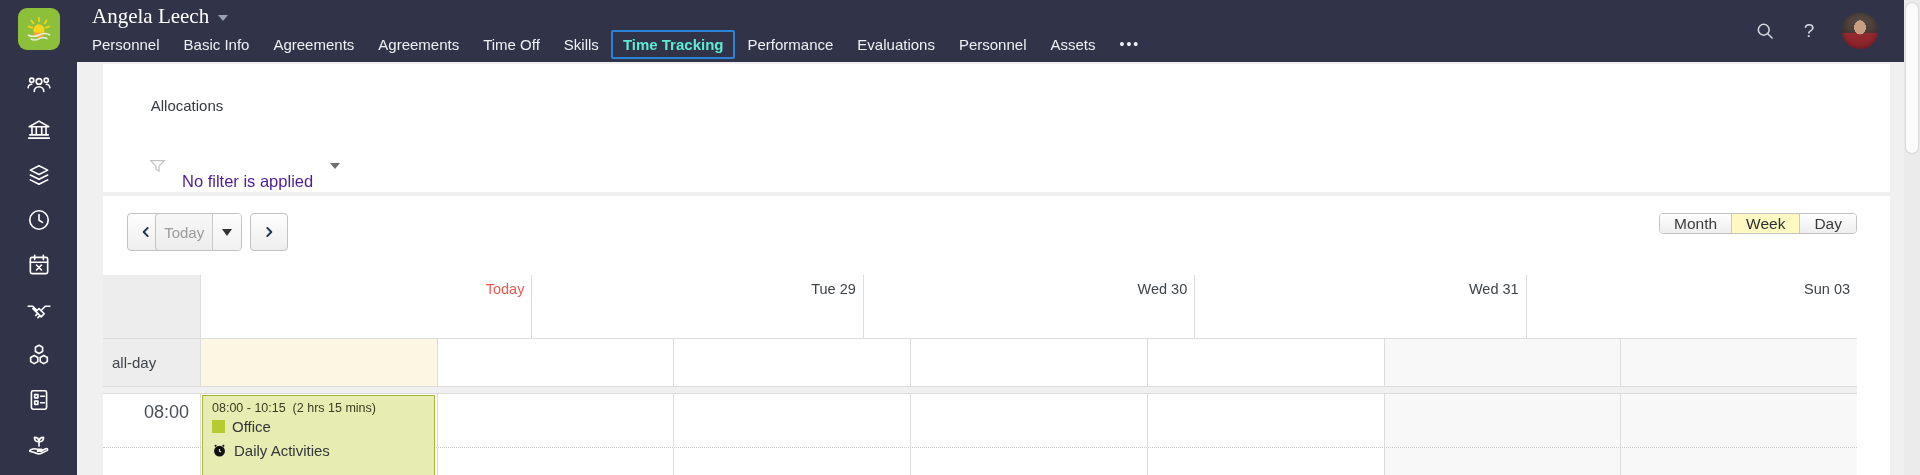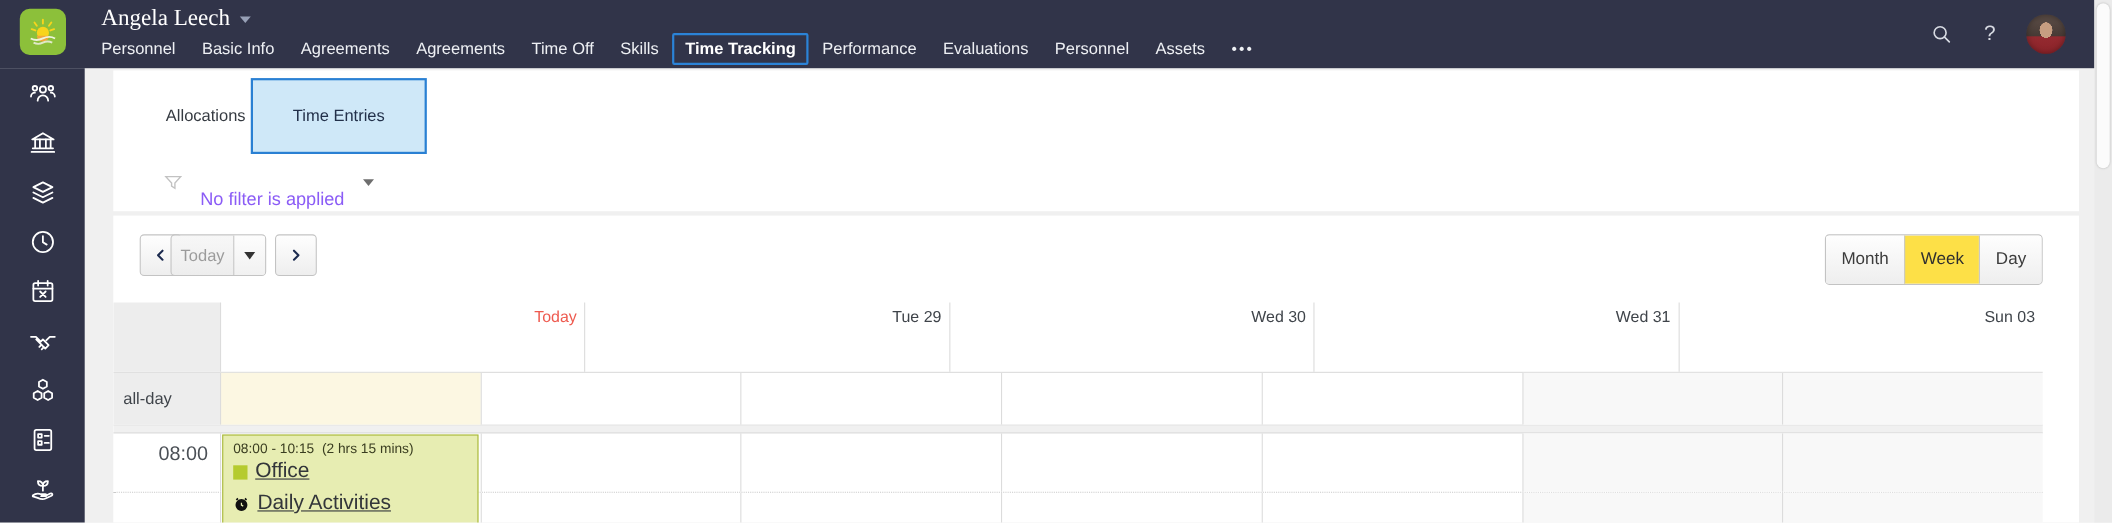--- a/index.html
+++ b/index.html
@@ -9,21 +9,21 @@
   
   .header { position:absolute; left:0; top:0; width:1904px; height:62px; background:#313449; z-index:20; }
   .logo { position:absolute; left:18px; top:8px; width:42px; height:42px; border-radius:9px;
     background:#8cc03a; display:flex; align-items:center; justify-content:center; }
   .emp-title { position:absolute; left:92px; top:4px; color:#fff; font-size:21px; font-weight:500;
     display:flex; align-items:center; gap:9px; cursor:pointer;font-family:Liberation Serif, serif; }
   .emp-title .caret { width:0; height:0; border-left:5px solid transparent; border-right:5px solid transparent;
     border-top:6px solid #97a0b6; margin-top:3px; }
   .topnav { position:absolute; left:92px; top:30px; height:28px; display:flex; align-items:center; gap:24px; }
   .nav-item { color:#eef0f4; font-size:15px; cursor:pointer; white-space:nowrap; }
-  .nav-item.active { color:#ffffff; font-weight:700; border:2px solid #2b83d7; border-radius:2px;
+  .nav-item.active { color:#5eead4; font-weight:700; border:2px solid #2b83d7; border-radius:2px;
     padding:4px 10px; margin:0 -12px; }
   .nav-more { color:#eef0f4; font-size:14px; letter-spacing:2px; cursor:pointer; }
   .header-right { position:absolute; right:26px; top:0; height:62px; display:flex; align-items:center; gap:22px; }
   .hicon { width:22px; height:22px; display:flex; align-items:center; justify-content:center; cursor:pointer; }
   .help-glyph { color:#d7dae2; font-size:19px; font-weight:400; }
   .avatar { width:36px; height:36px; border-radius:50%; cursor:pointer;
     background:
       radial-gradient(ellipse 10px 12px at 50% 40%, #c79e81 58%, rgba(0,0,0,0) 60%),
       linear-gradient(180deg,#564842 0 20%, #473a35 54%, #942a30 57%, #8c2329 100%);
     box-shadow:inset 0 0 6px rgba(0,0,0,.35); filter:blur(.4px); }
@@ -42,46 +42,46 @@
 
   
   .tab { position:absolute; top:7px; height:69px; display:flex; align-items:center; justify-content:center;
     font-size:15px; color:#353a41; cursor:pointer; }
   .tab-allocations { left:8px; width:152px; }
   .tab-active { left:125px; width:160px; background:#cfe8f8; border:2px solid #2a80d3; color:#22304a; }
 
   
   .filter-row { position:absolute; left:0; top:76px; width:100%; height:52px;
     display:flex; align-items:center; padding-left:45px; gap:15px; cursor:pointer; }
-  .filter-text { color:#8b5cf6; font-size:16.5px;margin-top:30px; }
+  .filter-text { color:#4c1d95; font-size:16.5px;margin-top:30px; }
   .filter-caret { width:0; height:0; border-left:5px solid transparent; border-right:5px solid transparent;
     border-top:6px solid #6e6e6e; margin-left:2px; }
 
   
   .btn { border:1px solid #c3c3c3; border-radius:4px; background:linear-gradient(#fefefe,#eeeeee);
     display:flex; align-items:center; justify-content:center; cursor:pointer; }
   .nav-btn { position:absolute; top:17px; width:38px; height:38px; }
   .btn-prev { left:24px; } .btn-next { left:147px; }
   .today-split { position:absolute; left:52px; top:17px; height:38px; width:87px; display:flex;
     border:1px solid #c3c3c3; border-radius:4px; overflow:hidden; background:linear-gradient(#f7f7f7,#ededed); }
   .today-main { width:57px; display:flex; align-items:center; justify-content:center;
     color:#9b9b9b; font-size:15px; cursor:pointer; }
   .today-arrow { width:29px; border-left:1px solid #c9c9c9; background:linear-gradient(#fdfdfd,#f1f1f1);
     display:flex; align-items:center; justify-content:center; cursor:pointer; }
   .tri-down { width:0; height:0; border-left:5.5px solid transparent; border-right:5.5px solid transparent;
     border-top:7px solid #333; }
   .cal-title { position:absolute; left:0; top:20px; width:1787px; text-align:center;
     font-size:30px; color:#2f2f2f; }
-  .view-group { position:absolute; right:33px; top:17px; height:46px; display:flex;
+  .view-group { position:absolute; right:33px; top:17px; height:21px; display:flex;
     border:1px solid #c3c3c3; border-radius:4px; overflow:hidden; }
   .view-btn { height:100%; display:flex; align-items:center; justify-content:center;
     font-size:15.5px; color:#3c3c3c; background:linear-gradient(#fefefe,#eeeeee);
     border-left:1px solid #c9c9c9; cursor:pointer; padding:0 14px; }
   .view-btn:first-child { border-left:none; }
-  .view-btn.selected { background:#fde047; color:#2f2f2f; }
+  .view-btn.selected { background:#fef9c3; color:#2f2f2f; }
 
   
   .grid { position:absolute; left:0; top:79px; width:1754px; }
   .g-row { display:flex; width:100%; }
   .g-gutter { width:97px; flex:none;padding-left:30px; }
   .g-cell { flex:1; border-left:1px solid #dcdcdc; }
   .row-head { height:64px; border-bottom:1px solid #dcdcdc; }
   .row-head .g-gutter { background:#ededed; }
   .head-label { text-align:right; padding:6px 7px 0 0; font-size:14.5px; color:#3f444a; }
   .head-label.today { color:#ee5a4f; }
@@ -94,21 +94,21 @@
   .row-slot1 { height:54px; border-bottom:1px dotted #c9c9c9; }
   .row-slot2 { height:60px; }
   .time-label { padding:8px 0 0 11px; font-size:18px; color:#4b5056; }
 
   
   .event { position:absolute; left:99px; top:120px; width:233px; height:160px;
     background:#e7edb2; border:1px solid #a9b83b; padding:5px 9px; cursor:pointer; }
   .ev-time { font-size:12.5px; color:#3a3d20; white-space:pre-wrap; }
   .ev-line { display:flex; align-items:center; gap:7px; margin-top:3px; }
   .ev-swatch { width:13px; height:13px; background:#b5cb2f; flex:none; }
-  .ev-text { font-size:19px; color:#33363a;text-decoration:underline; }
+  .ev-text { font-size:15px; color:#33363a; }
   .ev-line2 { margin-top:7px; }
 
   
   .scrollbar { position:absolute; right:0; top:0; width:16px; height:475px; background:#ebebeb; z-index:30; }
   .scroll-thumb { position:absolute; left:2px; top:3px; width:12px; height:150px;
     background:#fbfbfb; border-radius:7px; box-shadow:0 0 2px rgba(0,0,0,.25); }
 </style>
 </head>
 <body>
 
@@ -227,23 +227,20 @@
         <path d="M3.5 17c2.5-2 4.5-2 7-1h3.6c1.1 0 1.1 1.6 0 1.6H10.5"></path>
         <path d="M14.3 17.3l3.9-1.9c1.5-.7 2.5 1 1 1.8l-5 2.4c-2 1-4.6.4-6.6-.6l-4.1-1.3"></path>
       </svg>
   </div>
 </div>
 
 <div class="card tabs-card">
   <div class="tab tab-allocations">
     <span>Allocations</span>
   </div>
-  <div class="tab tab-active">
-    <span>Time Entries</span>
-  </div>
   <div class="filter-row">
     <svg width="19" height="19" viewBox="0 0 24 24" fill="none" stroke="#c2c2c2" stroke-width="1.6">
       <path d="M3.5 4.5h17l-6.6 7.4v6l-3.8-2.4v-3.6L3.5 4.5z"></path>
     </svg>
     <span class="filter-text">No filter is applied</span>
     <span class="filter-caret"></span>
   </div>
 </div>
 
 <div class="card cal-card">

